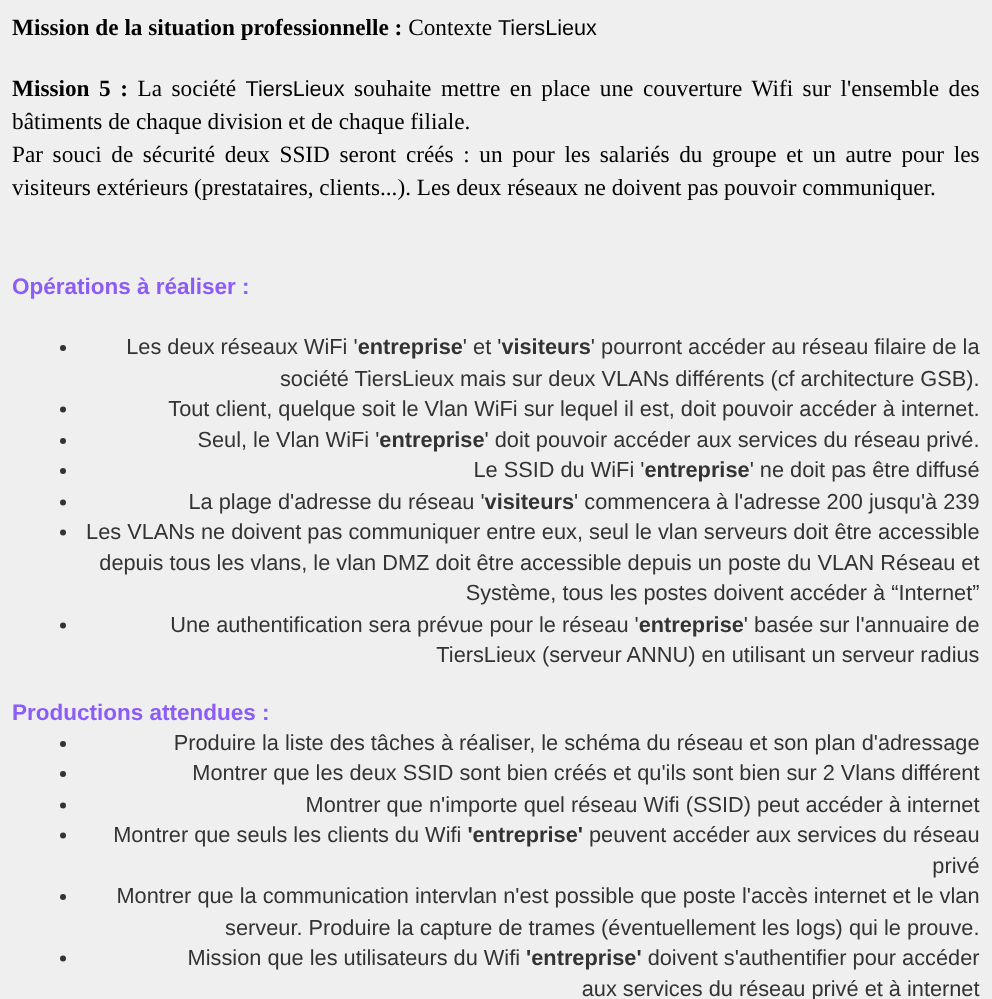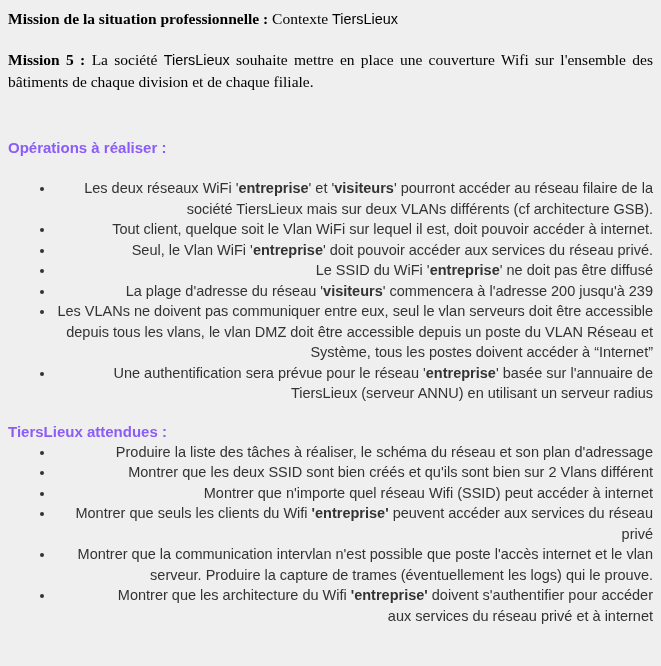--- a/index.html
+++ b/index.html
@@ -52,41 +52,42 @@
 </style>
 </head>
 <body>
 
 <div>
 
   <p class="serif doc-title"><span class="b">Mission de la situation professionnelle : </span><span>Contexte </span><span class="sans-inline">TiersLieux</span></p>
 
   <div>
     <p class="serif justify"><span class="b">Mission 5 : </span><span>La société </span><span class="sans-inline">TiersLieux</span><span> souhaite mettre en place une couverture Wifi sur l'ensemble des bâtiments de chaque division et de chaque filiale.</span></p>
+    <p class="serif justify"><span>Par souci de sécurité deux SSID seront créés : un pour les salariés du groupe et un autre pour les visiteurs extérieurs (prestataires, clients...). Les deux réseaux ne doivent pas pouvoir communiquer.</span></p>
   </div>
 
   <h3 class="section-heading" id="operations-heading">Opérations à réaliser :</h3>
 
   <ul class="bullets" id="operations-list">
       <li class="justify"><span>Les deux réseaux WiFi '</span><span class="b">entreprise</span><span>' et '</span><span class="b">visiteurs</span><span>' pourront accéder au réseau filaire de la société TiersLieux mais sur deux VLANs différents (cf architecture GSB).</span></li>
       <li><span>Tout client, quelque soit le Vlan WiFi sur lequel il est, doit pouvoir accéder à internet.</span></li>
       <li><span>Seul, le Vlan WiFi '</span><span class="b">entreprise</span><span>' doit pouvoir accéder aux services du réseau privé.</span></li>
       <li><span>Le SSID du WiFi '</span><span class="b">entreprise</span><span>' ne doit pas être diffusé</span></li>
       <li><span>La plage d'adresse du réseau '</span><span class="b">visiteurs</span><span>' commencera à l'adresse 200 jusqu'à 239</span></li>
       <li class="justify"><span>Les VLANs ne doivent pas communiquer entre eux, seul le vlan serveurs doit être accessible depuis tous les vlans, le vlan DMZ doit être accessible depuis un poste du VLAN Réseau et Système, tous les postes doivent accéder à “Internet”</span></li>
       <li class="justify"><span>Une authentification sera prévue pour le réseau '</span><span class="b">entreprise</span><span>' basée sur l'annuaire de TiersLieux (serveur ANNU) en utilisant un serveur radius</span></li>
     </ul>
 
-  <h3 class="section-heading" id="productions-heading">TiersLieux attendues :</h3>
+  <h3 class="section-heading" id="productions-heading">Productions attendues :</h3>
 
   <ul class="bullets" id="productions-list">
       <li><span>Produire la liste des tâches à réaliser, le schéma du réseau et son plan d'adressage</span></li>
       <li><span>Montrer que les deux SSID sont bien créés et qu'ils sont bien sur 2 Vlans  différent</span></li>
       <li><span>Montrer que n'importe quel réseau Wifi (SSID) peut accéder à internet</span></li>
       <li class="justify"><span>Montrer que seuls les clients du Wifi </span><span class="b">'entreprise'</span><span>  peuvent accéder aux services du réseau privé</span></li>
       <li class="justify"><span>Montrer que la communication intervlan n'est possible que poste l'accès internet et le vlan serveur. Produire la capture de trames (éventuellement les logs) qui le prouve.</span></li>
       <li>
-        <div class="line"><span>Montrer que les architecture du Wifi </span><span class="b">'entreprise'</span><span> doivent s'authentifier pour accéder</span></div>
+        <div class="line"><span>Mission que les utilisateurs du Wifi </span><span class="b">'entreprise'</span><span> doivent s'authentifier pour accéder</span></div>
         <div class="line outdent"><span>aux services du réseau privé et à internet</span></div>
       </li>
     </ul>
 
 </div>
 
 </body></html>

